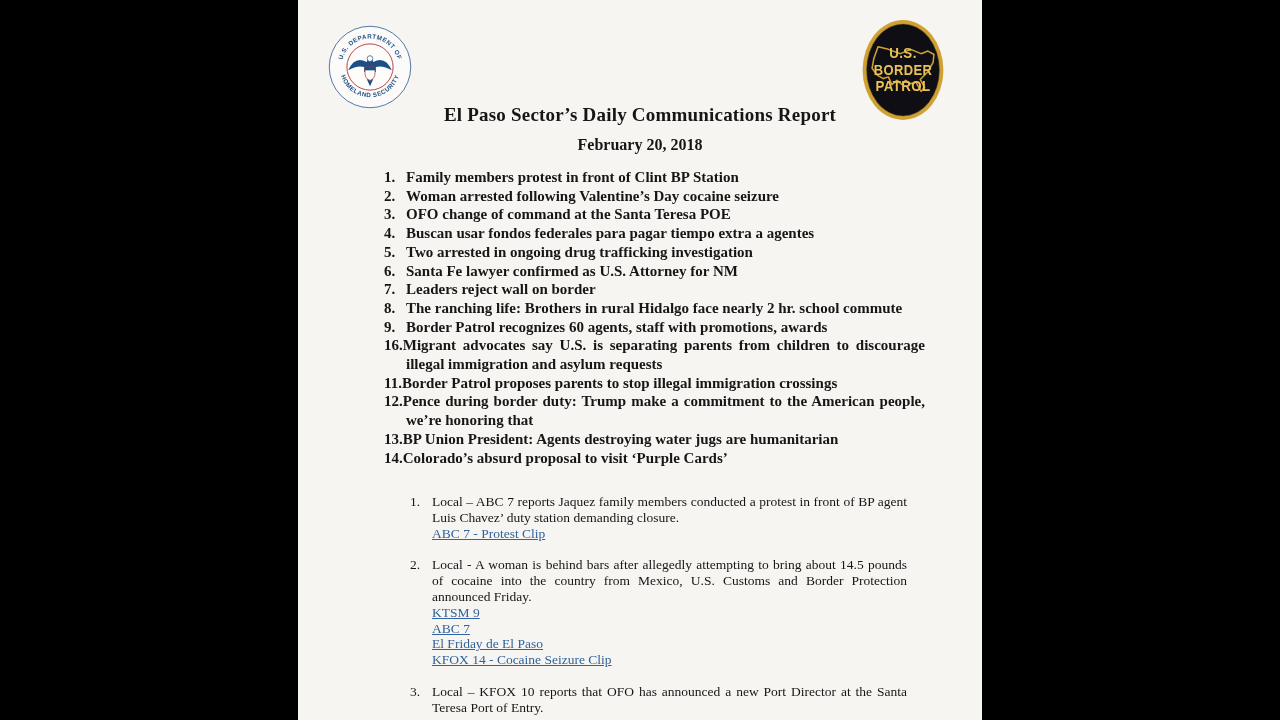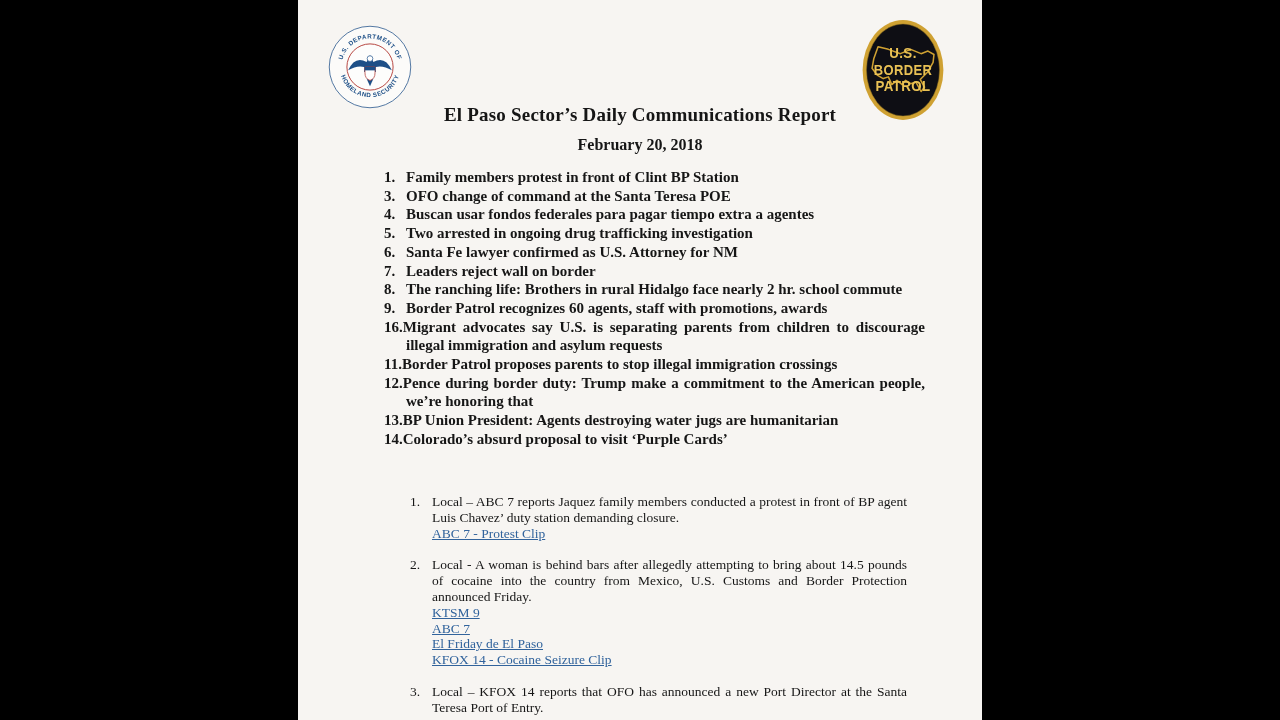--- a/index.html
+++ b/index.html
@@ -69,20 +69,21 @@
       <text class="bp-text" x="50" y="47" text-anchor="middle" textLength="32" lengthAdjust="spacingAndGlyphs">U.S.</text>
       <text class="bp-text" x="50" y="67" text-anchor="middle" textLength="68" lengthAdjust="spacingAndGlyphs">BORDER</text>
       <text class="bp-text" x="50" y="86" text-anchor="middle" textLength="64" lengthAdjust="spacingAndGlyphs">PATROL</text>
     </svg>
 
     <div class="title">El Paso Sector’s Daily Communications Report</div>
     <div class="date">February 20, 2018</div>
 
     <div class="headlines">
       <div class="hitem"><span class="hnum fixed">1.</span><span>Family members protest in front of Clint BP Station</span></div>
+      <div class="hitem"><span class="hnum fixed">2.</span><span>Woman arrested following Valentine’s Day cocaine seizure</span></div>
       <div class="hitem"><span class="hnum fixed">3.</span><span>OFO change of command at the Santa Teresa POE</span></div>
       <div class="hitem"><span class="hnum fixed">4.</span><span>Buscan usar fondos federales para pagar tiempo extra a agentes</span></div>
       <div class="hitem"><span class="hnum fixed">5.</span><span>Two arrested in ongoing drug trafficking investigation</span></div>
       <div class="hitem"><span class="hnum fixed">6.</span><span>Santa Fe lawyer confirmed as U.S. Attorney for NM</span></div>
       <div class="hitem"><span class="hnum fixed">7.</span><span>Leaders reject wall on border</span></div>
       <div class="hitem"><span class="hnum fixed">8.</span><span>The ranching life: Brothers in rural Hidalgo face nearly 2 hr. school commute</span></div>
       <div class="hitem"><span class="hnum fixed">9.</span><span>Border Patrol recognizes 60 agents, staff with promotions, awards</span></div>
       <div class="hitem"><span class="hnum">16.</span><span>Migrant advocates say U.S. is separating parents from children to discourage illegal immigration and asylum requests</span></div>
       <div class="hitem"><span class="hnum">11.</span><span>Border Patrol proposes parents to stop illegal immigration crossings</span></div>
       <div class="hitem"><span class="hnum">12.</span><span>Pence during border duty: Trump make a commitment to the American people, we’re honoring that</span></div>
@@ -100,18 +101,18 @@
       <div class="ditem">
         <span class="dnum">2.</span><span>Local - A woman is behind bars after allegedly attempting to bring about 14.5 pounds of cocaine into the country from Mexico, U.S. Customs and Border Protection announced Friday.</span>
         <div class="dlinks">
           <a class="dlink">KTSM 9</a>
           <a class="dlink">ABC 7</a>
           <a class="dlink">El Friday de El Paso</a>
           <a class="dlink">KFOX 14 - Cocaine Seizure Clip</a>
         </div>
       </div>
       <div class="ditem">
-        <span class="dnum">3.</span><span>Local – KFOX 14 reports that OFO has announced a new Port Director at the Santa Teresa Port of Entry.</span>
+        <span class="dnum">3.</span><span>Local – KFOX 10 reports that OFO has announced a new Port Director at the Santa Teresa Port of Entry.</span>
       </div>
     </div>
 
   </div>
 </div>
 
 </body></html>

